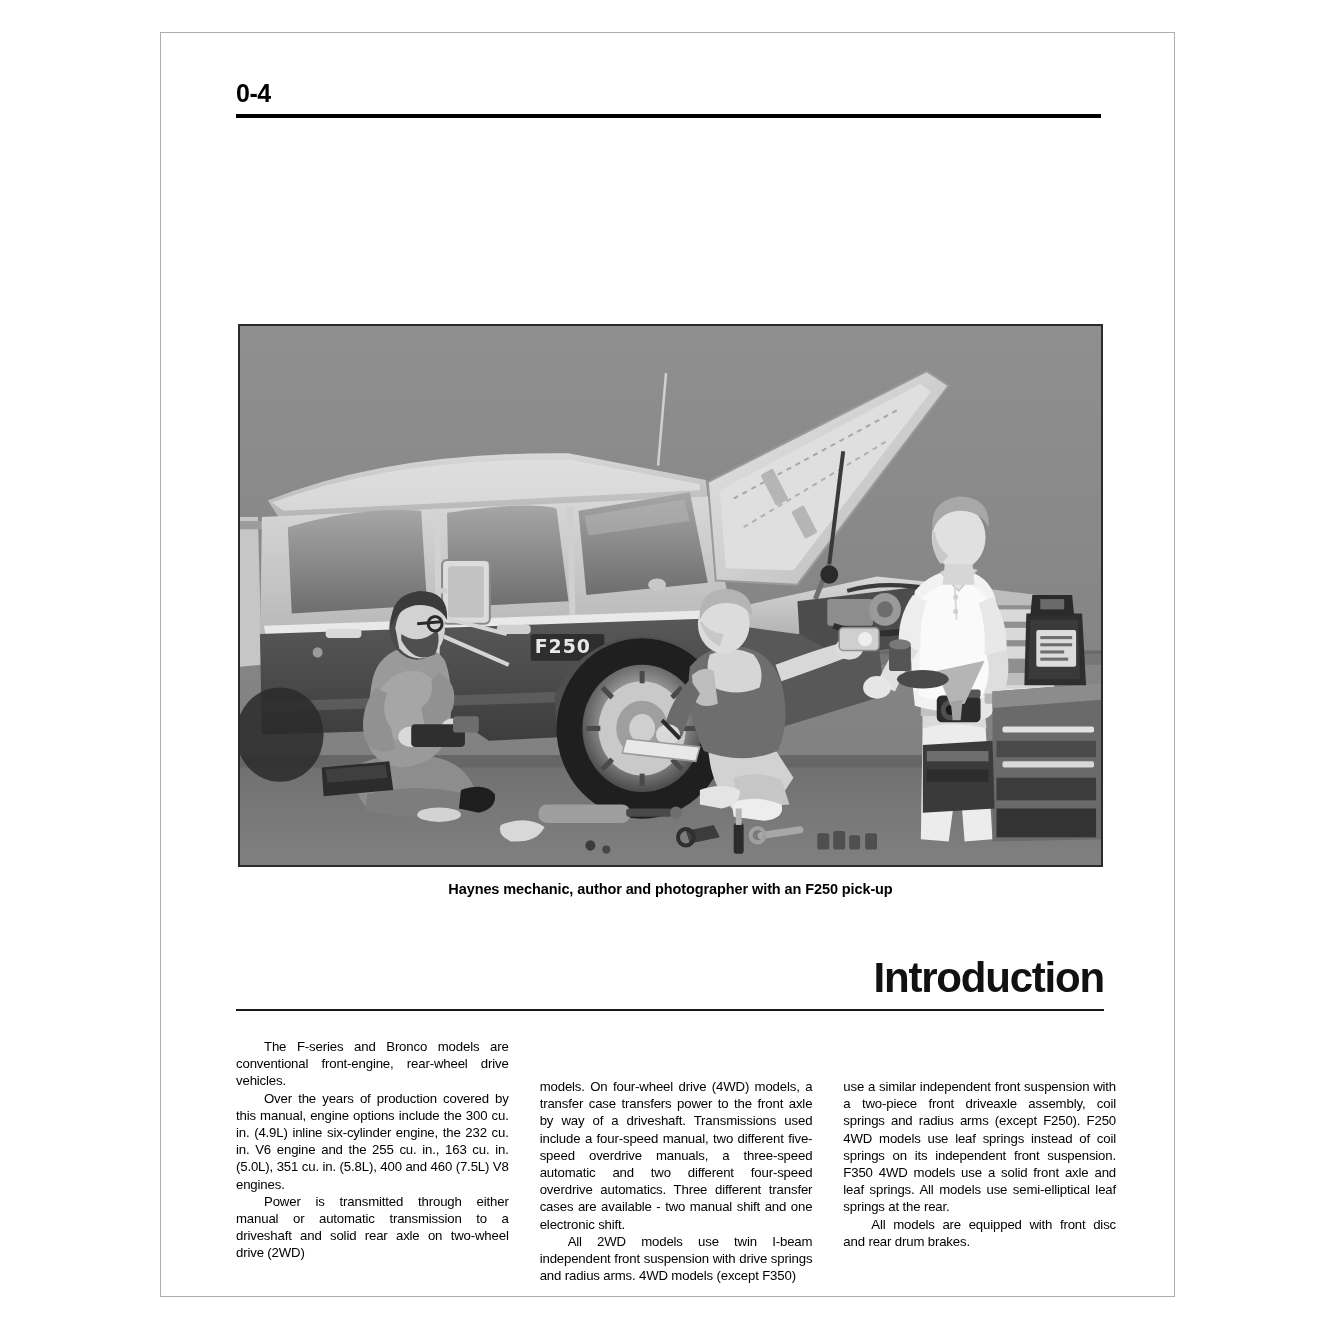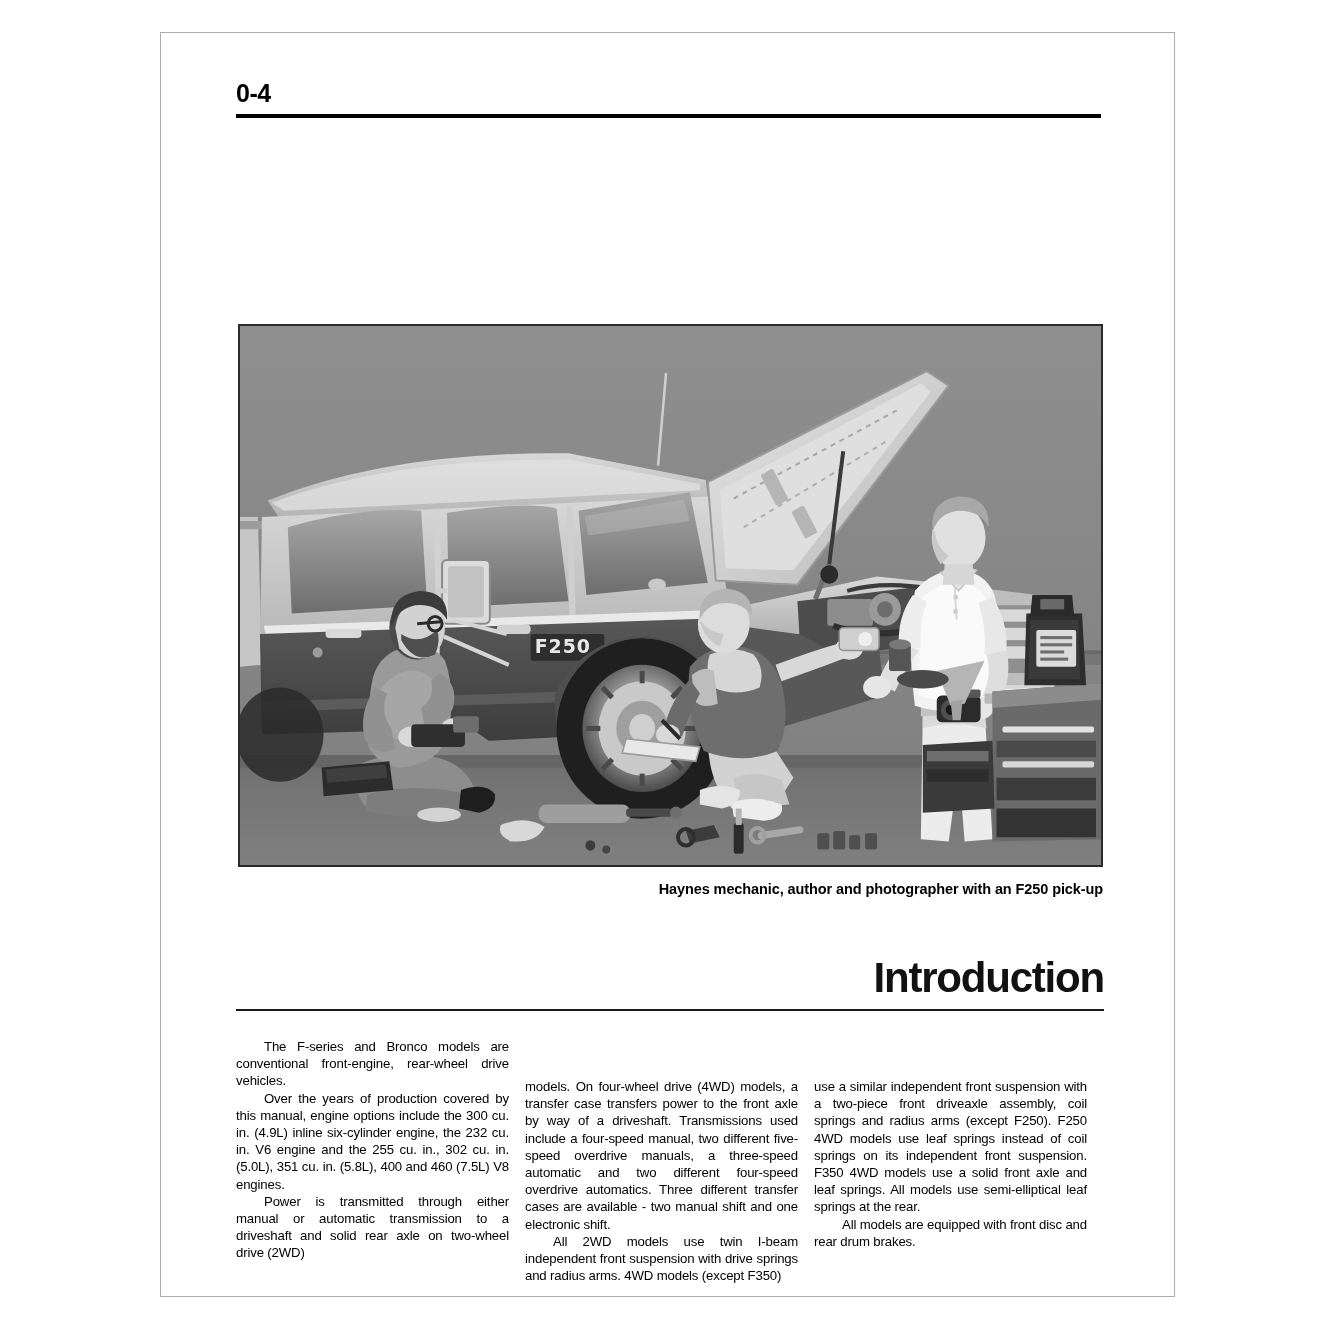--- a/index.html
+++ b/index.html
@@ -62,21 +62,21 @@
     overflow: hidden;
     position: relative;
   }
   .photo-frame svg {
     display: block;
     width: 100%;
     height: 100%;
   }
   .photo-caption {
     margin-top: 14px;
-    text-align: right;
+    text-align: center;
     font-size: 14.5px;
     font-weight: bold;
     letter-spacing: -0.1px;
     color: #000;
   }
 
   
   .intro-block {
     position: absolute;
     left: 75px;
@@ -96,21 +96,21 @@
     height: 2px;
     background: #1a1a1a;
   }
 
   .columns {
     position: absolute;
     left: 75px;
     top: 1005px;
     width: 880px;
     display: flex;
-    gap: 16px;
+    gap: 31px;
   }
   .column {
     width: 273px;
   }
   .column p {
     margin: 0;
     font-size: 13.2px;
     line-height: 17.2px;
     text-align: justify;
     text-indent: 28px;
@@ -457,21 +457,21 @@
   </div>
 
   <div class="intro-block">
     <div class="intro-title">Introduction</div>
     <div class="intro-rule"></div>
   </div>
 
   <div class="columns">
     <div class="column">
       <p>The F-series and Bronco models are conventional front-engine, rear-wheel drive vehicles.</p>
-      <p>Over the years of production covered by this manual, engine options include the 300 cu. in. (4.9L) inline six-cylinder engine, the 232 cu. in. V6 engine and the 255 cu. in., 302 cu. in. (5.0L), 351 cu. in. (5.8L), 400 and 460 (7.5L) V8 engines.</p>
+      <p>Over the years of production covered by this manual, engine options include the 300 cu. in. (4.9L) inline six-cylinder engine, the 232 cu. in. V6 engine and the 255 cu. in., 163 cu. in. (5.0L), 351 cu. in. (5.8L), 400 and 460 (7.5L) V8 engines.</p>
       <p>Power is transmitted through either manual or automatic transmission to a driveshaft and solid rear axle on two-wheel drive (2WD)</p>
     </div>
     <div class="column">
       <p class="cont">models. On four-wheel drive (4WD) models, a transfer case transfers power to the front axle by way of a driveshaft. Transmissions used include a four-speed manual, two different five-speed overdrive manuals, a three-speed automatic and two different four-speed overdrive automatics. Three different transfer cases are available - two manual shift and one electronic shift.</p>
       <p>All 2WD models use twin I-beam independent front suspension with drive springs and radius arms. 4WD models (except F350)</p>
     </div>
     <div class="column">
       <p class="cont">use a similar independent front suspension with a two-piece front driveaxle assembly, coil springs and radius arms (except F250). F250 4WD models use leaf springs instead of coil springs on its independent front suspension. F350 4WD models use a solid front axle and leaf springs. All models use semi-elliptical leaf springs at the rear.</p>
       <p>All models are equipped with front disc and rear drum brakes.</p>
     </div>

